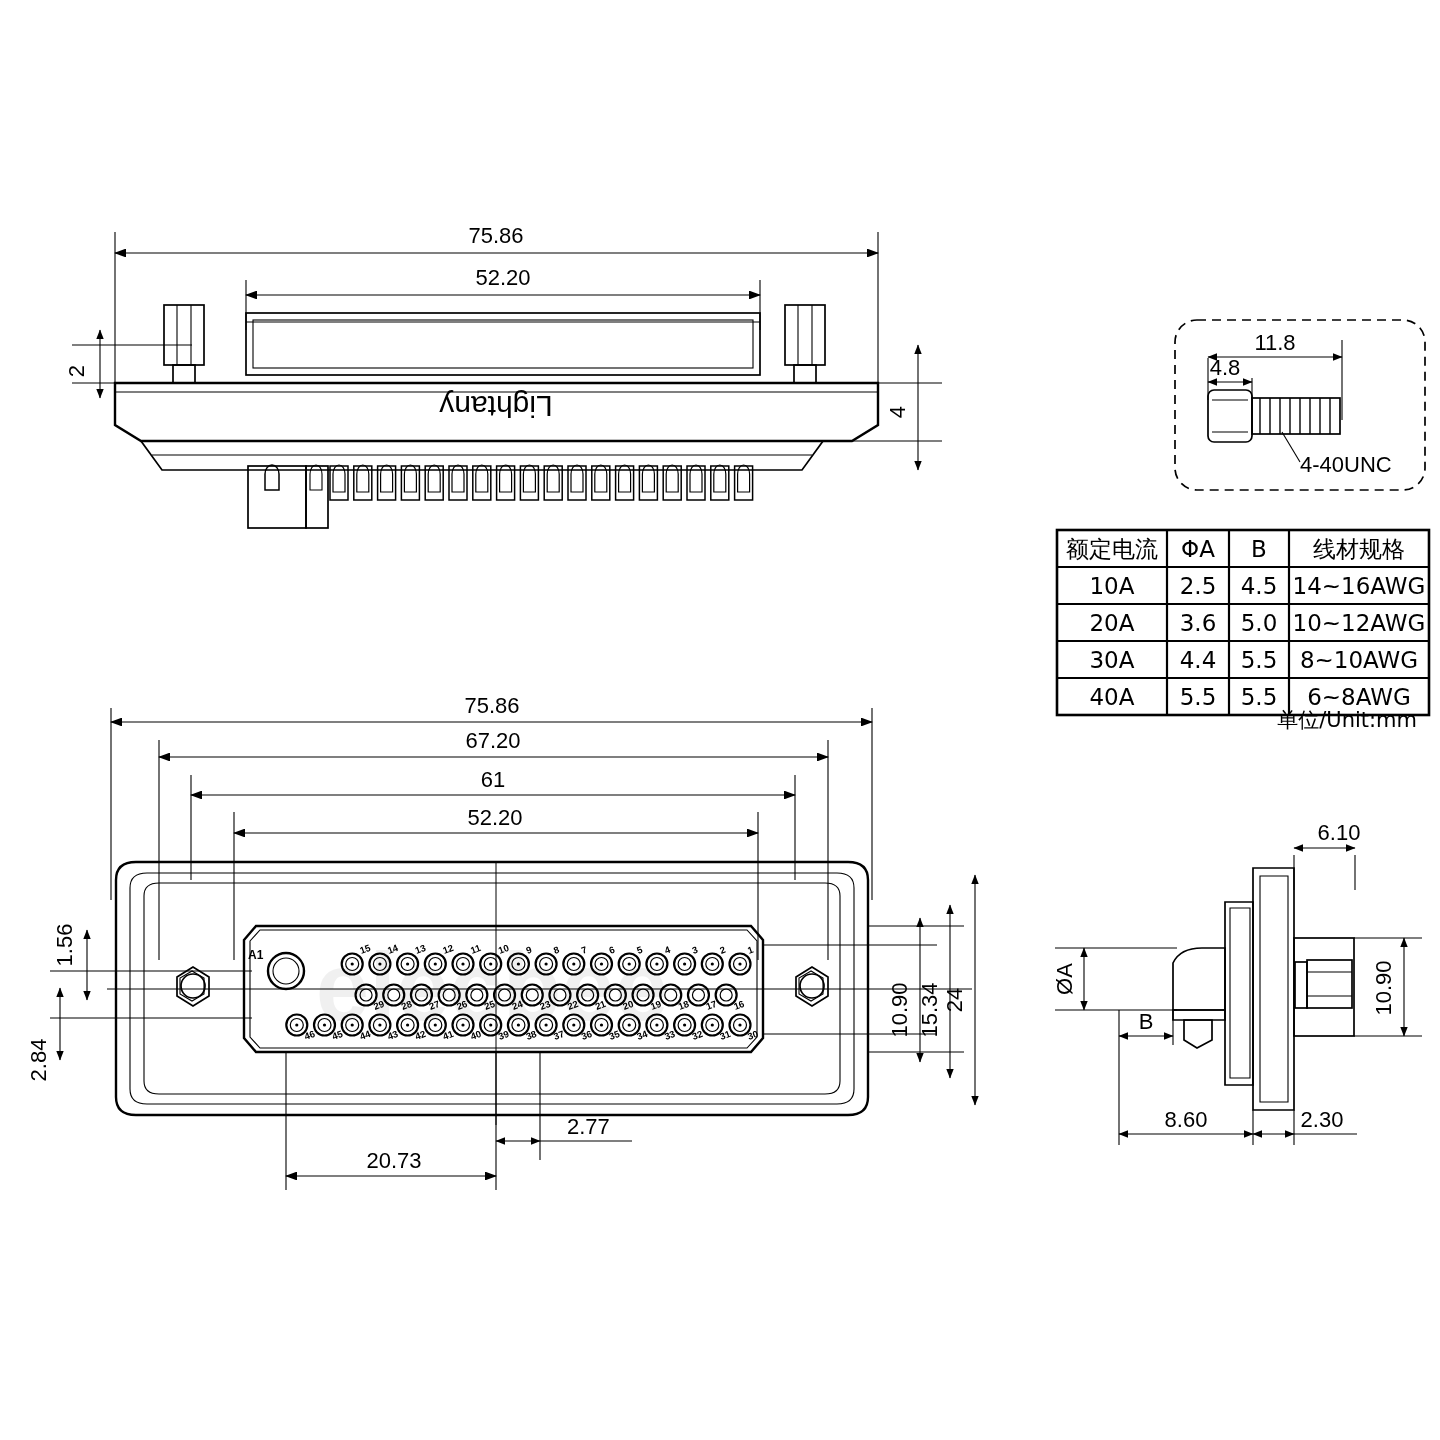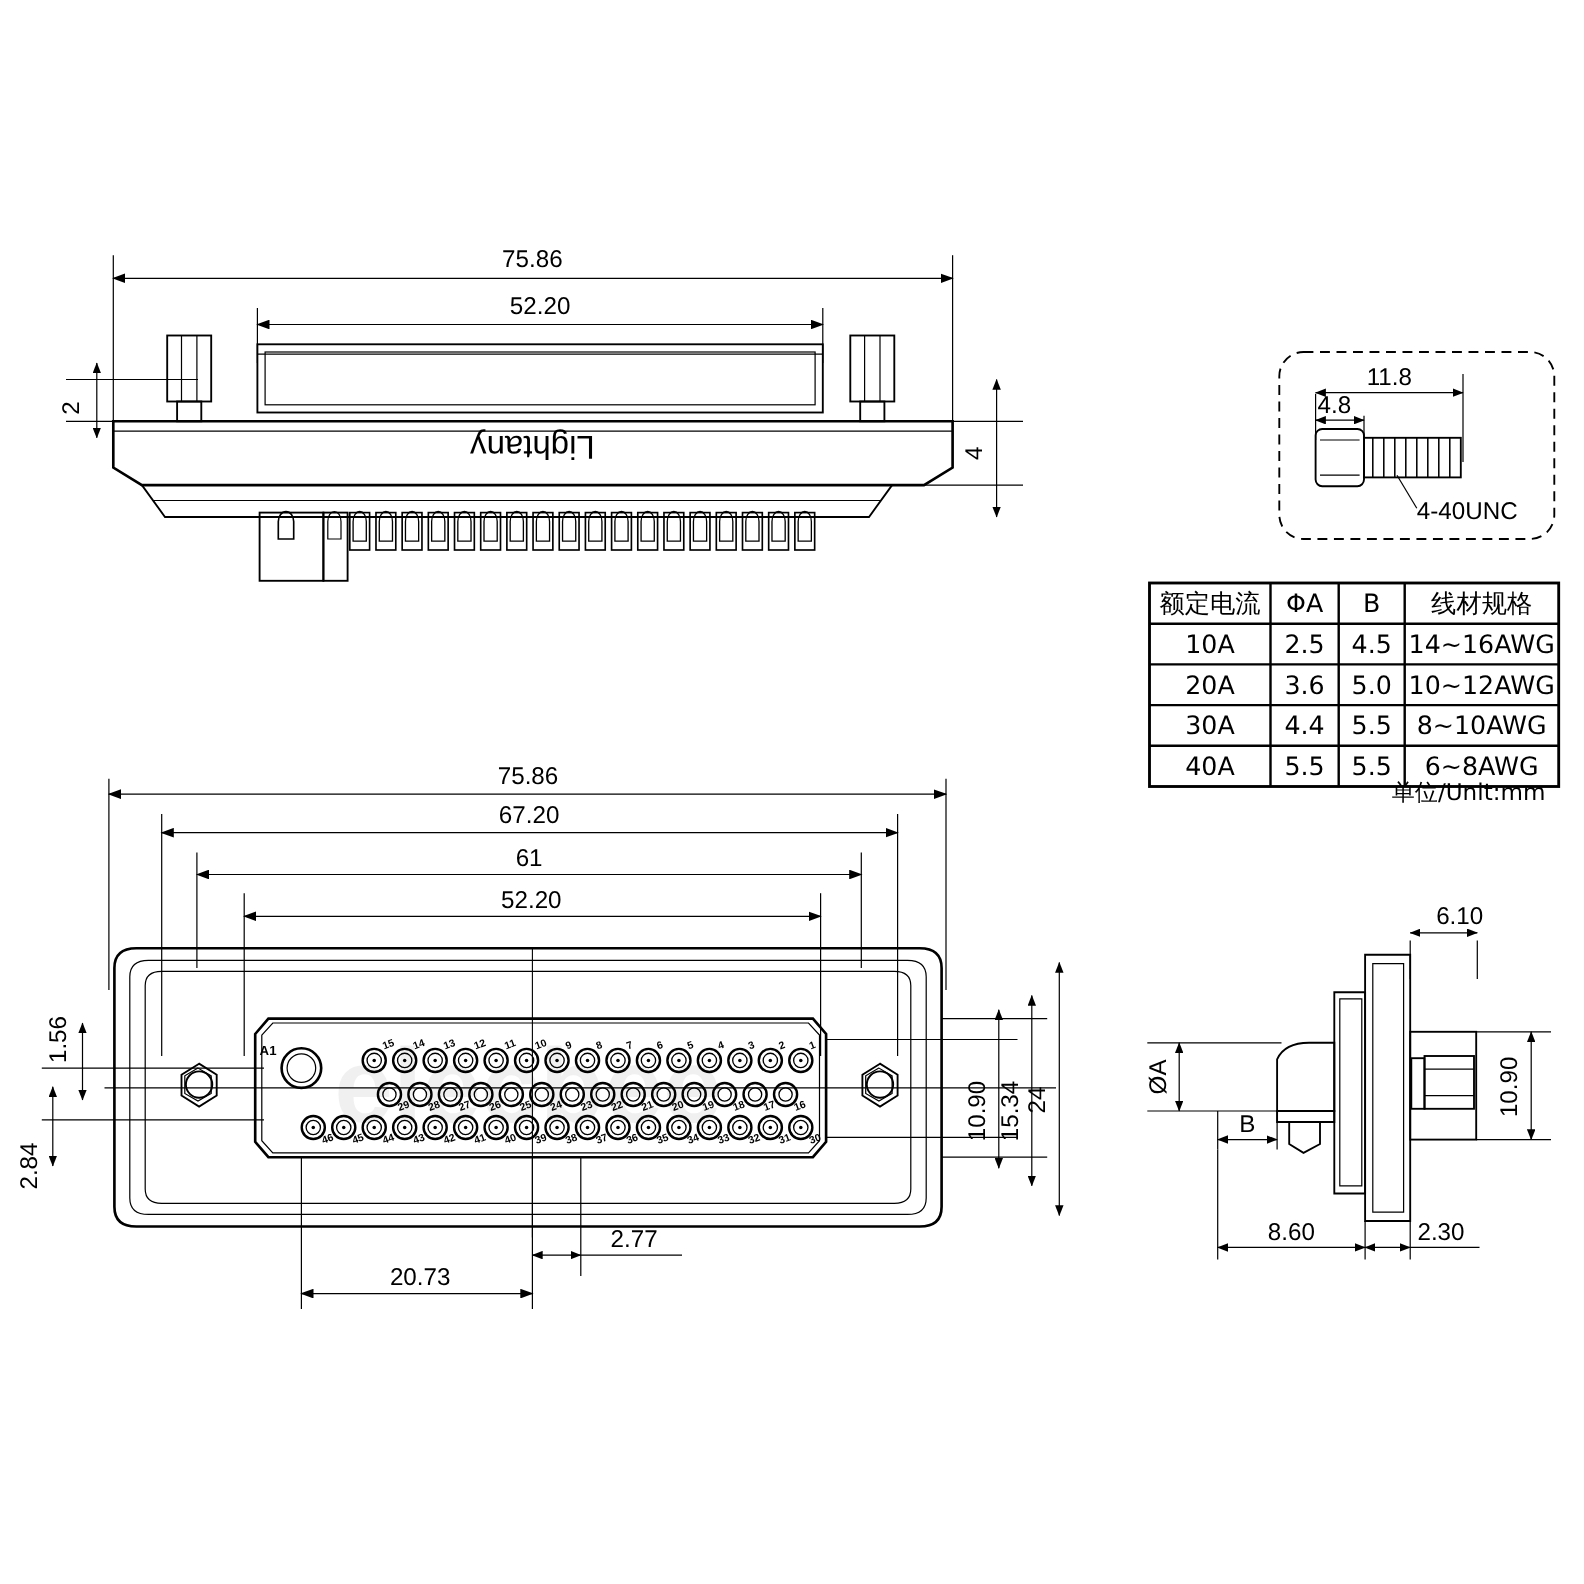--- a/index.html
+++ b/index.html
@@ -1,18 +1,18 @@
 <!DOCTYPE html>
 <html><head>
 <meta charset="utf-8">
 <style>
   html,body{margin:0;padding:0;background:#ffffff;}
   body{width:1440px;height:1440px;position:relative;overflow:hidden;
        font-family:"Liberation Sans","DejaVu Sans",sans-serif;color:#000;}
-  #stage{position:absolute;left:0;top:0;width:1316px;height:1440px;}
+  #stage{position:absolute;left:12px;top:0;width:1316px;height:1440px;}
   svg{display:block;}
   .dimtxt{font-family:"Liberation Sans","DejaVu Sans",sans-serif;font-size:22px;fill:#000;}
   .pinnum{font-family:"Liberation Sans","DejaVu Sans",sans-serif;font-size:9.5px;fill:#000;font-weight:bold;}
   .tblcell{font-family:"DejaVu Sans","Liberation Sans",sans-serif;font-size:23px;fill:#000;}
   .unittxt{font-family:"DejaVu Sans","Liberation Sans",sans-serif;font-size:21px;fill:#000;}
   .brand{font-family:"Liberation Sans","DejaVu Sans",sans-serif;font-size:30px;fill:#000;}
   .wm{font-family:"Liberation Sans","DejaVu Sans",sans-serif;font-size:96px;fill:#000;opacity:0.055;font-weight:bold;}
   .ln{stroke:#000;fill:none;}
   .thin{stroke-width:1.1;}
   .med{stroke-width:1.7;}

